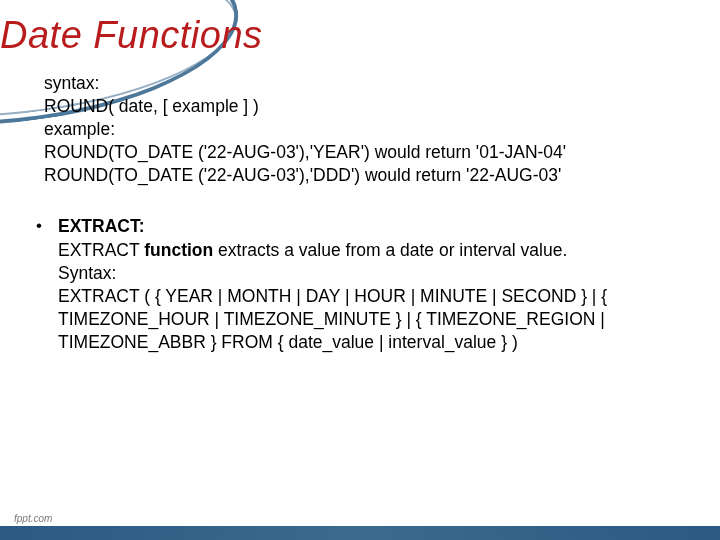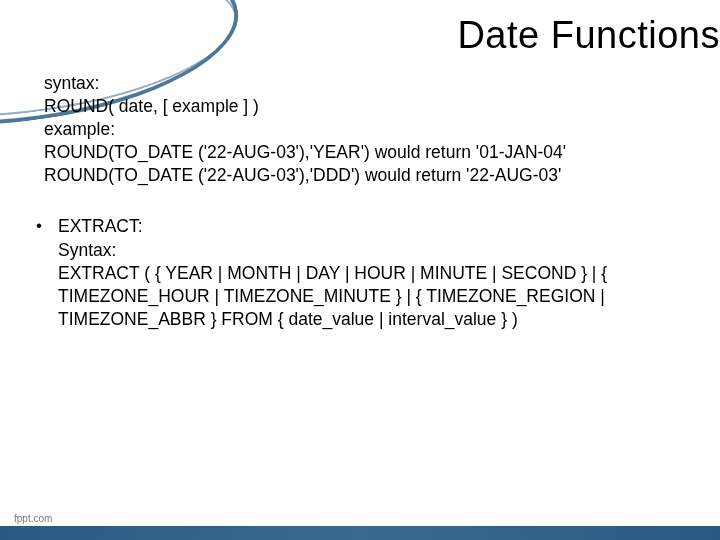--- a/index.html
+++ b/index.html
@@ -33,58 +33,60 @@
     border-radius: 50%;
     border-top-color: transparent;
     border-left-color: transparent;
     opacity: 0.6;
   }
   .title {
     position: absolute;
     top: 14px;
     left: 0;
     right: 0;
-    text-align: right;
+    text-align: left;
     font-size: 38px;
     font-weight: 400;
-    color: #000000;
+    color: #b91c1c;
     letter-spacing: 0.5px;
+    font-style: italic;
   }
   .content {
     position: absolute;
     top: 72px;
     left: 36px;
     right: 30px;
     font-size: 17.5px;
     line-height: 1.32;
     color: #000;
   }
   .para1 { margin-bottom: 28px; margin-left: 8px; }
   .para2 { position: relative; padding-left: 22px; }
   .bullet {
     position: absolute;
     left: 0;
     top: 0;
     font-size: 17px;
   }
-  .bold { font-weight: 400; margin-top: 41px; }
+  .bold { font-weight: 700; margin-top: 41px; }
   .footer-bar {
     position: absolute;
     bottom: 0;
     left: 0;
     right: 0;
     height: 14px;
     background: linear-gradient(to right, #2a5a82 0%, #3b6a8f 50%, #2a5a82 100%);
   }
   .footer-text {
     position: absolute;
     bottom: 16px;
     left: 14px;
     font-size: 10px;
     color: #7a7a7a;
+    font-style: italic;
   }
 </style>
 </head>
 <body>
 
 <div class="swoosh"></div>
 
 <div class="title">Date Functions</div>
 
 <div class="content">
@@ -94,19 +96,22 @@
     <div>example:</div>
     <div>ROUND(TO_DATE ('22-AUG-03'),'YEAR') would return '01-JAN-04'</div>
     <div>ROUND(TO_DATE ('22-AUG-03'),'DDD') would return '22-AUG-03'</div>
   </div>
 
   <div class="para2">
     <span class="bullet">•</span>
     <div>
       <span class="bold">EXTRACT:</span>
     </div>
+    <div>
+      <span>EXTRACT </span><span class="bold">function</span><span> extracts a value from a date or interval value.</span>
+    </div>
     <div> Syntax:</div>
     <div>EXTRACT ( { YEAR | MONTH | DAY | HOUR | MINUTE | SECOND } | { TIMEZONE_HOUR | TIMEZONE_MINUTE } | { TIMEZONE_REGION | TIMEZONE_ABBR } FROM { date_value | interval_value } )</div>
   </div>
 </div>
 
 <div class="footer-text">fppt.com</div>
 <div class="footer-bar"></div>
 
 </body></html>

